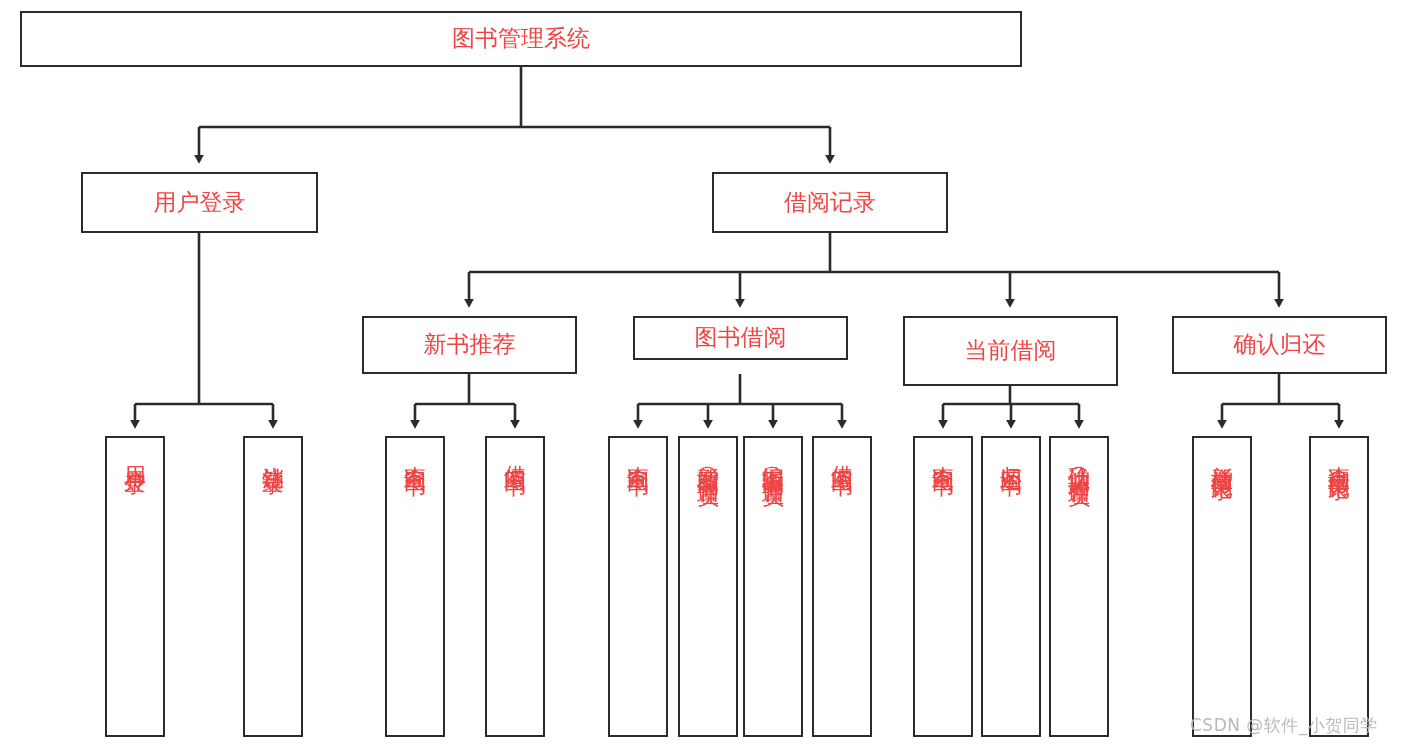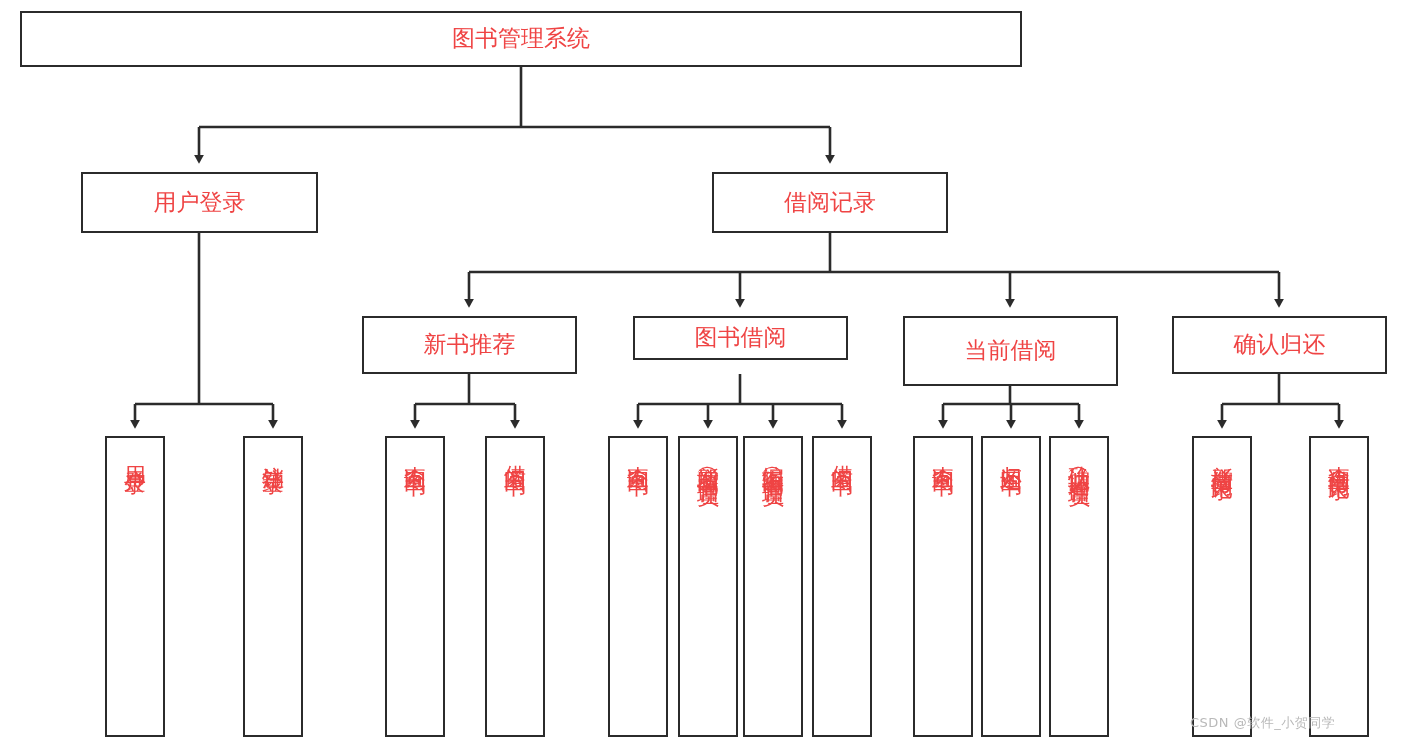--- a/index.html
+++ b/index.html
@@ -56,21 +56,21 @@
     writing-mode: vertical-rl;
     text-orientation: upright;
     font-size: 22px;
     letter-spacing: 3px;
     line-height: 1;
   }
   .watermark {
     position: absolute;
     left: 1190px;
     top: 714px;
-    font-size: 13px;
+    font-size: 17px;
     color: #b9b9b9;
     white-space: nowrap;
     letter-spacing: 0.5px;
   }
 </style>
 </head>
 <body>
 
 <div id="diagram-root">
 

